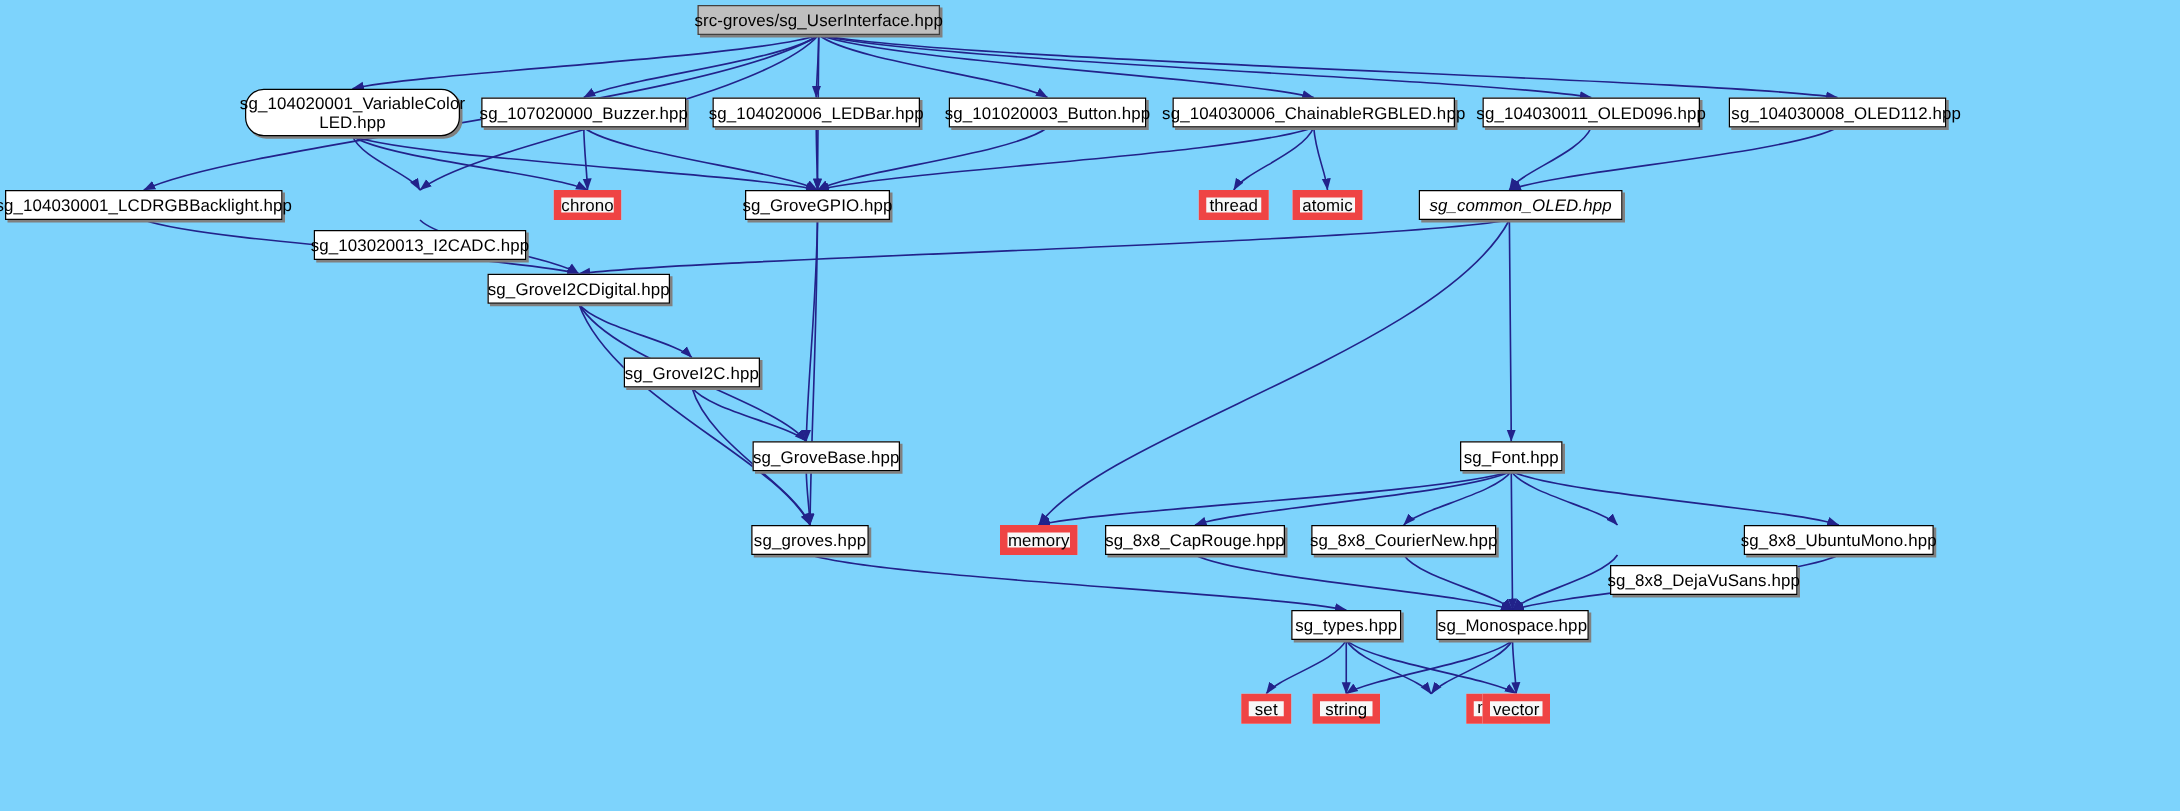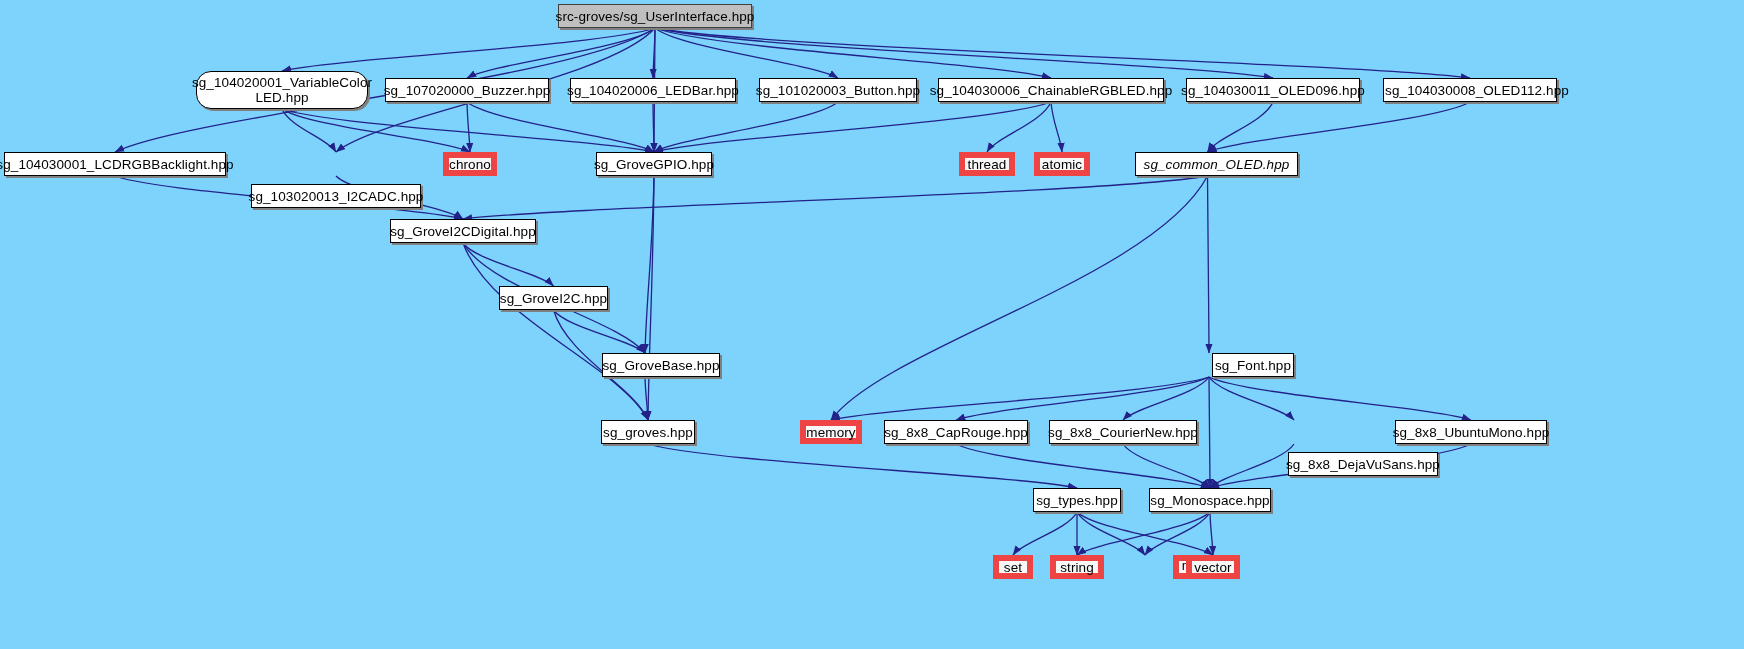--- a/index.html
+++ b/index.html
@@ -144,21 +144,21 @@
       <div class="node proj" style="left: 4px; top: 152px; width: 222px; height: 24px;"><span class="label">sg_104030001_LCDRGBBacklight.hpp</span></div>
       <div class="node proj" style="left: 251px; top: 152px; width: 170px; height: 24px; margin-top: 32px;"><span class="label">sg_103020013_I2CADC.hpp</span></div>
       <div class="node sys" style="left: 443px; top: 152px; width: 54px; height: 24px;"><span class="label">chrono</span></div>
       <div class="node proj" style="left: 596px; top: 152px; width: 116px; height: 24px;"><span class="label">sg_GroveGPIO.hpp</span></div>
       <div class="node sys" style="left: 959px; top: 152px; width: 56px; height: 24px;"><span class="label">thread</span></div>
       <div class="node sys" style="left: 1034px; top: 152px; width: 56px; height: 24px;"><span class="label">atomic</span></div>
       <div class="node proj" style="left: 1135px; top: 152px; width: 163px; height: 24px; font-style: italic;"><span class="label">sg_common_OLED.hpp</span></div>
       <div class="node proj" style="left: 390px; top: 219px; width: 146px; height: 24px;"><span class="label">sg_GroveI2CDigital.hpp</span></div>
       <div class="node proj" style="left: 499px; top: 286px; width: 109px; height: 24px;"><span class="label">sg_GroveI2C.hpp</span></div>
       <div class="node proj" style="left: 602px; top: 353px; width: 118px; height: 24px;"><span class="label">sg_GroveBase.hpp</span></div>
-      <div class="node proj" style="left: 1168px; top: 353px; width: 82px; height: 24px; margin-left: 44px;"><span class="label">sg_Font.hpp</span></div>
+      <div class="node proj" style="left: 1168px; top: 353px; width: 82px; height: 24px;"><span class="label">sg_Font.hpp</span></div>
       <div class="node proj" style="left: 601px; top: 420px; width: 94px; height: 24px;"><span class="label">sg_groves.hpp</span></div>
       <div class="node sys" style="left: 800px; top: 420px; width: 62px; height: 24px;"><span class="label">memory</span></div>
       <div class="node proj" style="left: 884px; top: 420px; width: 144px; height: 24px; text-align: right;"><span class="label">sg_8x8_CapRouge.hpp</span></div>
       <div class="node proj" style="left: 1049px; top: 420px; width: 148px; height: 24px;"><span class="label">sg_8x8_CourierNew.hpp</span></div>
       <div class="node proj" style="left: 1288px; top: 420px; width: 150px; height: 24px; margin-top: 32px;"><span class="label">sg_8x8_DejaVuSans.hpp</span></div>
       <div class="node proj" style="left: 1395px; top: 420px; width: 152px; height: 24px;"><span class="label">sg_8x8_UbuntuMono.hpp</span></div>
       <div class="node proj" style="left: 1033px; top: 488px; width: 88px; height: 24px;"><span class="label">sg_types.hpp</span></div>
       <div class="node proj" style="left: 1149px; top: 488px; width: 122px; height: 24px;"><span class="label">sg_Monospace.hpp</span></div>
       <div class="node sys" style="left: 993px; top: 555px; width: 40px; height: 24px;"><span class="label">set</span></div>
       <div class="node sys" style="left: 1050px; top: 555px; width: 54px; height: 24px;"><span class="label">string</span></div>

